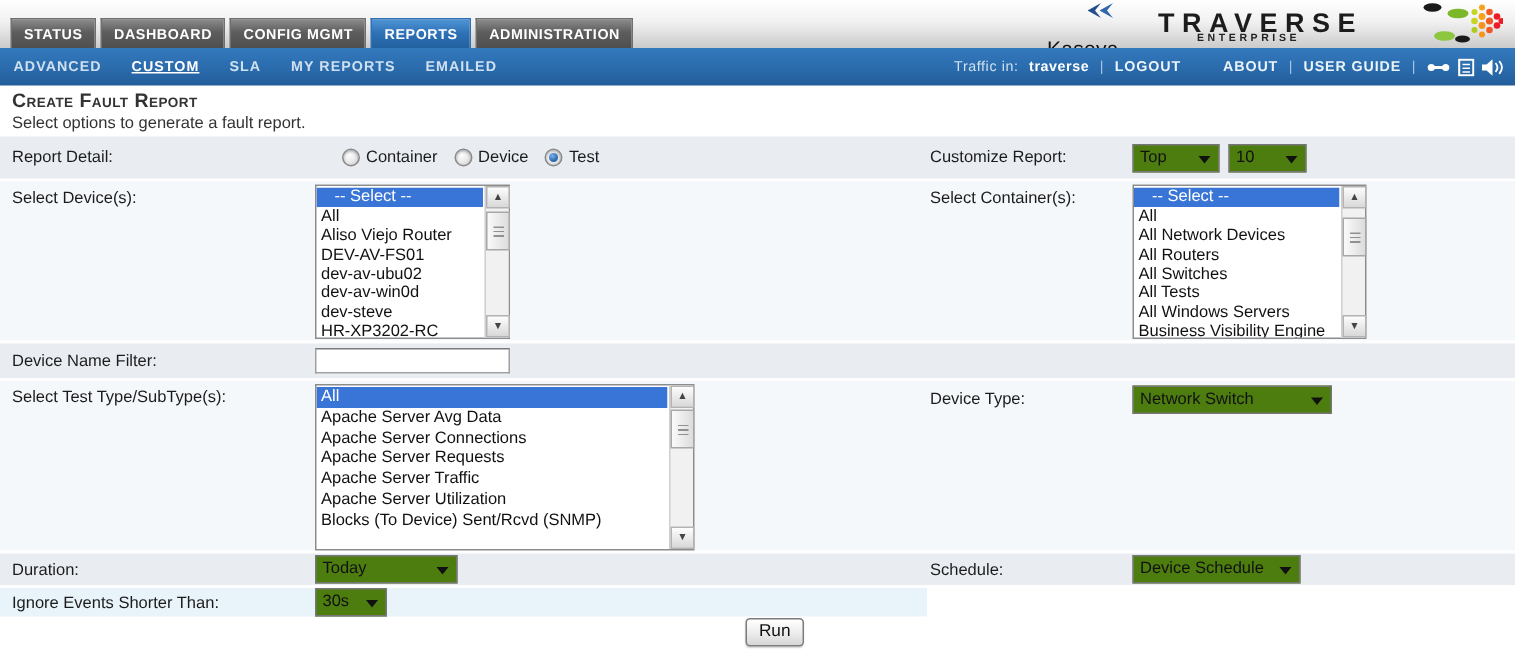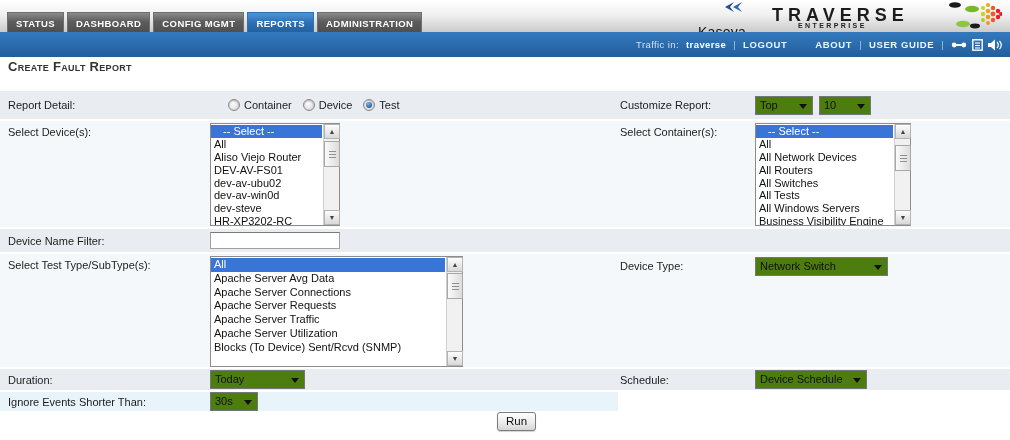--- a/index.html
+++ b/index.html
@@ -143,20 +143,27 @@
 
   <div class="tabs">
       <div class="tab">STATUS</div>
       <div class="tab">DASHBOARD</div>
       <div class="tab">CONFIG MGMT</div>
       <div class="tab active">REPORTS</div>
       <div class="tab">ADMINISTRATION</div>
     </div>
 
   <div class="blue-bar">
+    <div class="subnav">
+        <span class="subnav-item">ADVANCED</span>
+        <span class="subnav-item active">CUSTOM</span>
+        <span class="subnav-item">SLA</span>
+        <span class="subnav-item">MY REPORTS</span>
+        <span class="subnav-item">EMAILED</span>
+      </div>
     <div class="session">
       <span>Traffic in:</span>
       <span class="user">traverse</span>
       <span class="sep">|</span>
       <span class="lnk">LOGOUT</span>
       <span class="gap"></span>
       <span class="lnk">ABOUT</span>
       <span class="sep">|</span>
       <span class="lnk">USER GUIDE</span>
       <span class="sep">|</span>
@@ -175,20 +182,21 @@
         <svg width="14" height="12" viewBox="0 0 14 12">
           <polygon points="0,4 3,4 7,0.5 7,11.5 3,8 0,8" fill="#fff"></polygon>
           <path d="M9 3 q2.6 3 0 6" stroke="#fff" stroke-width="1.2" fill="none"></path>
           <path d="M11.5 1.8 q3.6 4.2 0 8.4" stroke="#fff" stroke-width="1.2" fill="none"></path>
         </svg>
       </span>
     </div>
   </div>
 
   <div class="page-title">Create Fault Report</div>
+  <div class="page-subtitle">Select options to generate a fault report.</div>
 
   <div class="frow r1 row-gray">
     <span class="row-label" style="top:8px">Report Detail:</span>
     <div class="rg">
         <span class="radio-opt">
           <span class="radio"></span>
           <span class="radio-label">Container</span>
         </span>
         <span class="radio-opt">
           <span class="radio"></span>

